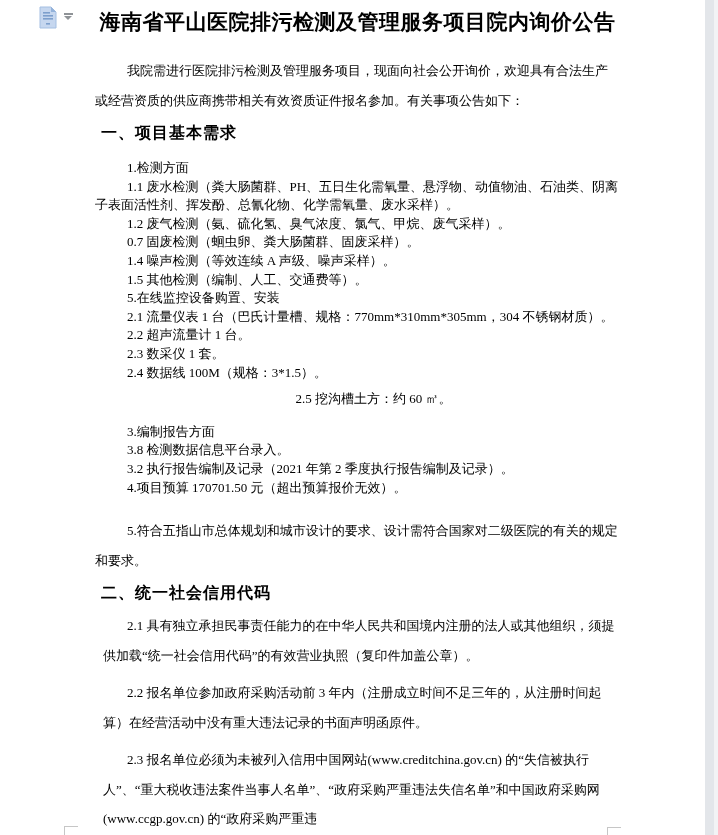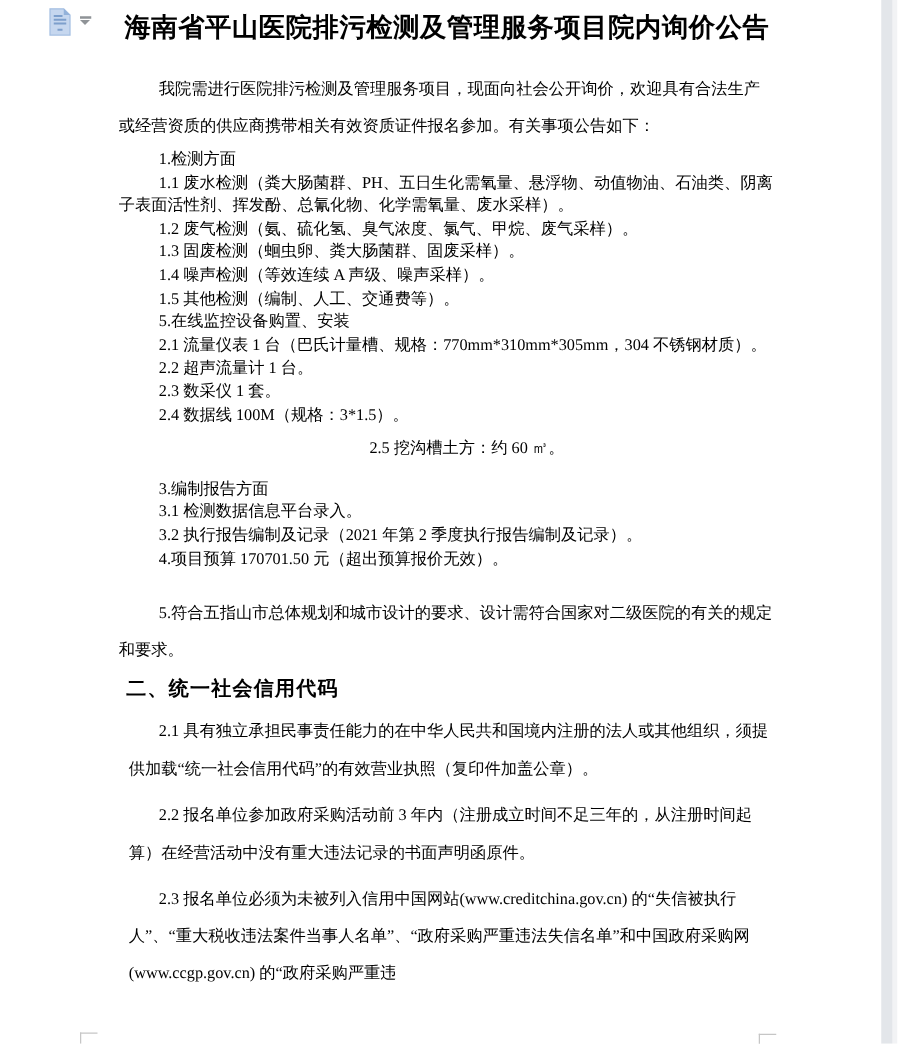--- a/index.html
+++ b/index.html
@@ -16,21 +16,21 @@
   .paste-btn svg{display:block;}
   .dd{margin-left:6px;margin-top:7px;display:inline-block;}
   .dd-bar{display:block;width:9px;height:2px;background:#8f9397;}
   .dd-tri{display:block;margin-top:1px;width:0;height:0;border-left:4.5px solid transparent;border-right:4.5px solid transparent;border-top:4px solid #8f9397;}
 
   .content{position:absolute;left:95px;top:0;width:525px;}
   .doc-title{margin-top:10px;text-align:center;font-weight:bold;font-size:21px;line-height:24px;letter-spacing:0.5px;}
   .p{font-size:13px;}
   .intro{margin-top:22px;line-height:29.5px;text-indent:32px;}
   .h1{margin-top:7px;padding-left:6px;font-weight:bold;font-size:16px;line-height:21px;letter-spacing:1px;}
-  .list{margin-top:3px;}
+  .list{margin-top:16px;}
   .li{line-height:18.6px;text-indent:32px;}
   .li.gap-sm{margin-top:8px;text-align:center;}
   .li.gap-lg{margin-top:14px;}
   .p5{margin-top:19px;line-height:29.5px;text-indent:32px;}
   .hang{margin-top:8px;line-height:29.5px;padding-left:8px;text-indent:24px;}
 
   
   .mark{position:absolute;width:13px;height:8px;}
   .mark-left{left:64px;top:826px;border-top:1px solid #c6c6c6;border-left:1px solid #c6c6c6;}
   .mark-right{left:607px;top:827px;border-top:1px solid #c6c6c6;border-left:1px solid #c6c6c6;}
@@ -53,36 +53,37 @@
     <span class="dd-bar"></span>
     <span class="dd-tri"></span>
   </span>
 </div>
 
 <div class="content">
   <div class="doc-title">海南省平山医院排污检测及管理服务项目院内询价公告</div>
 
   <div class="p intro">我院需进行医院排污检测及管理服务项目，现面向社会公开询价，欢迎具有合法生产或经营资质的供应商携带相关有效资质证件报名参加。有关事项公告如下：</div>
 
+  <div class="h1">一、项目基本需求</div>
 
   <div class="list">
     <div class="p li">1.检测方面</div>
     <div class="p li">1.1 废水检测（粪大肠菌群、PH、五日生化需氧量、悬浮物、动值物油、石油类、阴离子表面活性剂、挥发酚、总氰化物、化学需氧量、废水采样）。</div>
     <div class="p li">1.2 废气检测（氨、硫化氢、臭气浓度、氯气、甲烷、废气采样）。</div>
-    <div class="p li">1.3 固废检测（蛔虫卵、粪大肠菌群、固废采样）。</div>
+    <div class="p li">0.7 固废检测（蛔虫卵、粪大肠菌群、固废采样）。</div>
     <div class="p li">1.4 噪声检测（等效连续 A 声级、噪声采样）。</div>
     <div class="p li">1.5 其他检测（编制、人工、交通费等）。</div>
     <div class="p li">5.在线监控设备购置、安装</div>
     <div class="p li">2.1 流量仪表 1 台（巴氏计量槽、规格：770mm*310mm*305mm，304 不锈钢材质）。</div>
     <div class="p li">2.2 超声流量计 1 台。</div>
     <div class="p li">2.3 数采仪 1 套。</div>
     <div class="p li">2.4 数据线 100M（规格：3*1.5）。</div>
     <div class="p li gap-sm">2.5 挖沟槽土方：约 60 ㎥。</div>
     <div class="p li gap-lg">3.编制报告方面</div>
-    <div class="p li">3.1 检测数据信息平台录入。</div>
+    <div class="p li">3.8 检测数据信息平台录入。</div>
     <div class="p li">3.2 执行报告编制及记录（2021 年第 2 季度执行报告编制及记录）。</div>
     <div class="p li">4.项目预算 170701.50 元（超出预算报价无效）。</div>
   </div>
 
   <div class="p p5">5.符合五指山市总体规划和城市设计的要求、设计需符合国家对二级医院的有关的规定和要求。</div>
 
   <div class="h1">二、统一社会信用代码</div>
 
   <div class="p hang">2.1 具有独立承担民事责任能力的在中华人民共和国境内注册的法人或其他组织，须提供加载“统一社会信用代码”的有效营业执照（复印件加盖公章）。</div>
   <div class="p hang">2.2 报名单位参加政府采购活动前 3 年内（注册成立时间不足三年的，从注册时间起算）在经营活动中没有重大违法记录的书面声明函原件。</div>

